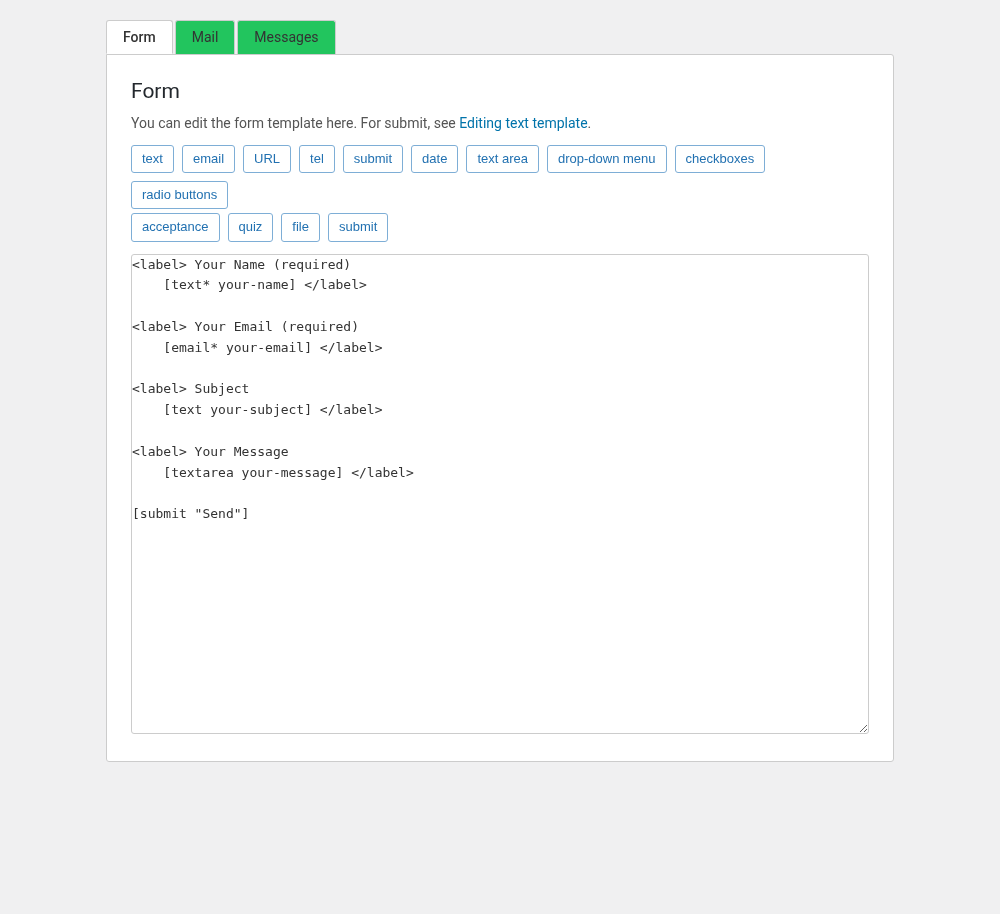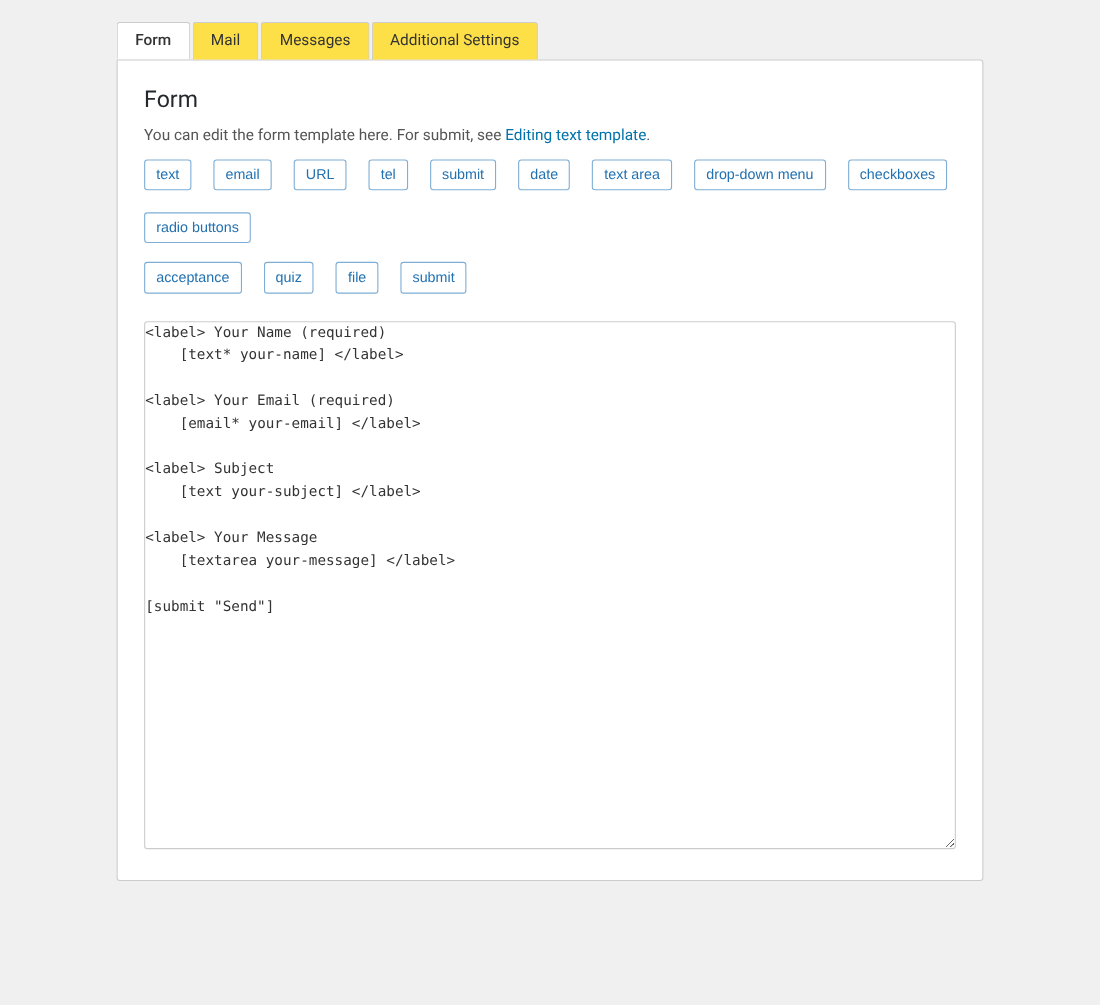--- a/index.html
+++ b/index.html
@@ -29,21 +29,21 @@
       display: flex;
       border-bottom: none;
       gap: 0;
       margin-bottom: 0;
     }
 
     .tab {
       padding: 8px 16px;
       border: 1px solid #ccc;
       border-bottom: none;
-      background: #fde047;
+      background: #22c55e;
       cursor: pointer;
       font-size: 14px;
       color: #333;
       border-radius: 3px 3px 0 0;
       margin-right: 2px;
     }
 
     .tab.active {
       background: #fff;
       border-color: #ccc;
@@ -74,22 +74,22 @@
     }
 
     .description a {
       color: #0073aa;
       text-decoration: none;
     }
 
     .tag-buttons {
       display: flex;
       flex-wrap: wrap;
-      gap: 20px;
-      margin-bottom: 17px;
+      gap: 8px;
+      margin-bottom: 4px;
     }
 
     .tag-btn {
       padding: 4px 10px;
       border: 1px solid #7eaed6;
       background: #fff;
       color: #2271b1;
       border-radius: 3px;
       cursor: pointer;
       font-size: 13px;
@@ -112,21 +112,20 @@
     }
   </style>
 </head>
 <body>
 
 <div class="container">
   <div class="tabs">
     <div class="tab active">Form</div>
     <div class="tab">Mail</div>
     <div class="tab">Messages</div>
-    <div class="tab">Additional Settings</div>
   </div>
 
   <div class="panel">
     <h2 class="panel-title">Form</h2>
 
     <p class="description">
       <span>You can edit the form template here. For submit, see </span><a href="#">Editing text template</a><span>.</span>
     </p>
 
     <div class="tag-buttons">

